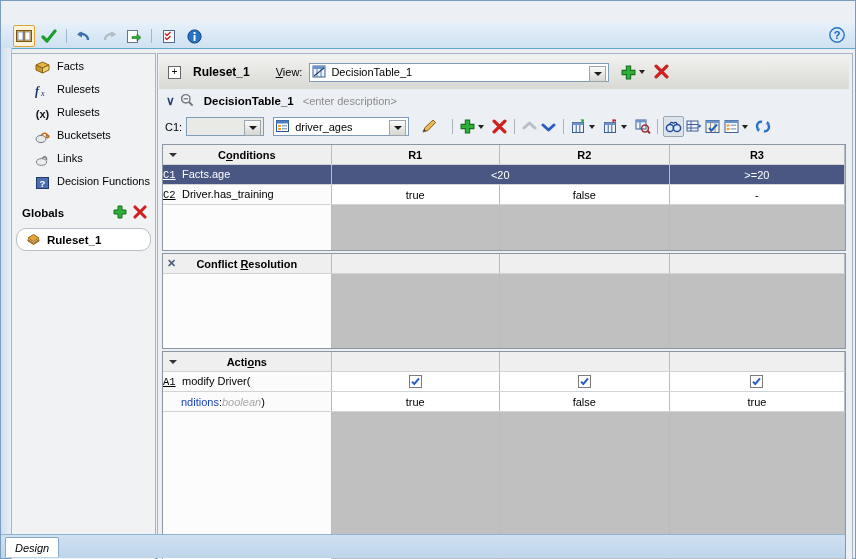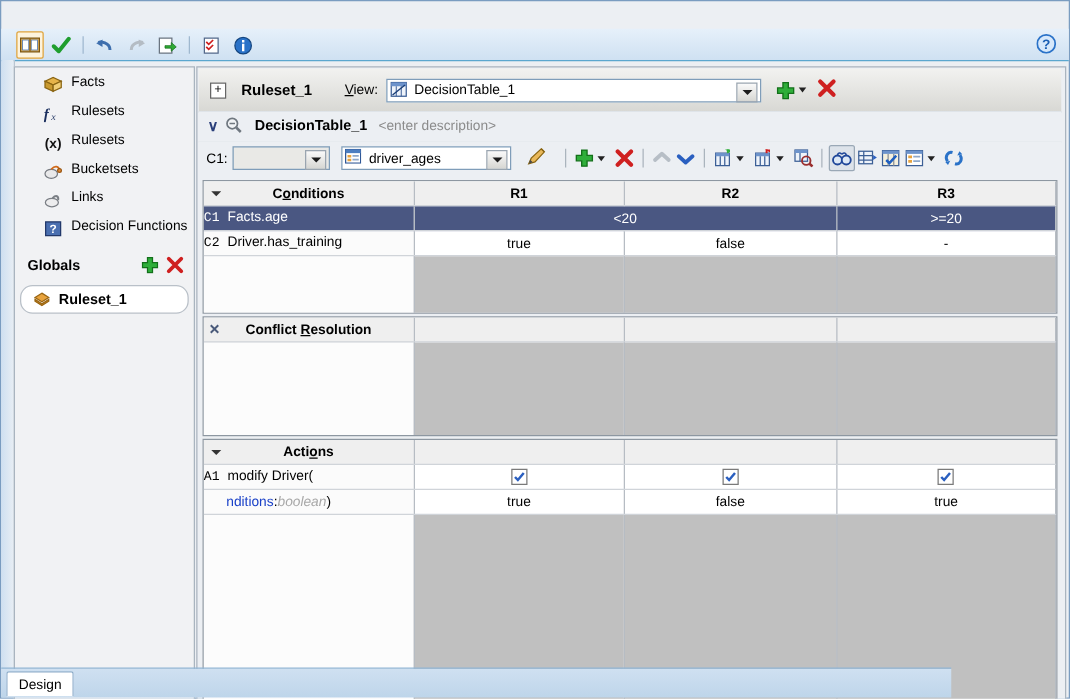--- a/index.html
+++ b/index.html
@@ -113,37 +113,37 @@
      font-size:11px;height:19px;padding:0;vertical-align:middle;}
   .hdrrow td{background:#efefef;border-bottom:1px solid #9aa1a9;
      text-align:center;font-weight:bold;font-size:11px;height:16px;}
   .hdrrow td.lbl{background:#efefef;}
   .hdr-inner{display:flex;align-items:center;justify-content:center;position:relative;height:16px;}
   .hdr-inner .tri{position:absolute;left:6px;width:0;height:0;
      border-left:4px solid transparent;border-right:4px solid transparent;border-top:4px solid #333;}
   .hdr-inner .xm{position:absolute;left:4px;color:#4a5a7a;font-size:11px;font-weight:bold;}
   .hdr-inner u{text-decoration:underline;}
   .rowlbl{background:#fbfbfb;padding-left:3px;}
-  .rowlbl .idx{display:inline-block;width:19px;font-size:10.5px;font-family:"Liberation Mono",monospace;}
+  .rowlbl .idx{display:inline-block;width:19px;font-size:10.5px;font-family:"Liberation Mono",monospace;text-decoration:underline;}
   .rowlbl .txt{font-size:11px;}
   .cellc{text-align:center;background:#fff;}
   .selrow td{background:#4a5782 !important;color:#fff;border-bottom:1px solid #3b466b;}
   .selrow td.rowlbl{background:#4a5782 !important;color:#fff;}
   .filler td{background:#c0c0c0;border-right:1px solid #b6bcc3;border-bottom:none;}
   .filler td.lbl{background:#fcfcfc;}
   .emptyhdr{background:#efefef;}
   .sub .txt{padding-left:18px;}
   .kw{color:#1a41c8;}
   .ty{color:#a8a8a8;font-style:italic;}
   .cbx{width:11px;height:11px;border:1px solid #7a7a7a;background:#fff;
      display:inline-flex;align-items:center;justify-content:center;vertical-align:middle;}
 
   
-  .bottom{position:absolute;left:0;bottom:0;width:760px;height:23px;
-     background:linear-gradient(to bottom,#cfe0f1,#bed5ea);border-top:1px solid #8fb4d4;}
+  .bottom{position:absolute;left:0;bottom:0;width:844px;height:23px;
+     background:linear-gradient(to bottom,#cfe0f1,#bed5ea);border-top:1px solid #8fb4d4;font-style:italic;}
   .btab{position:absolute;left:4px;top:2px;height:19px;padding:0 9px;
      display:flex;align-items:center;background:#fff;
      border:1px solid #8aa9c6;border-bottom:none;border-radius:2px 2px 0 0;font-size:11px;}
 </style>
 </head>
 <body>
 
 <div class="app">
 
 

